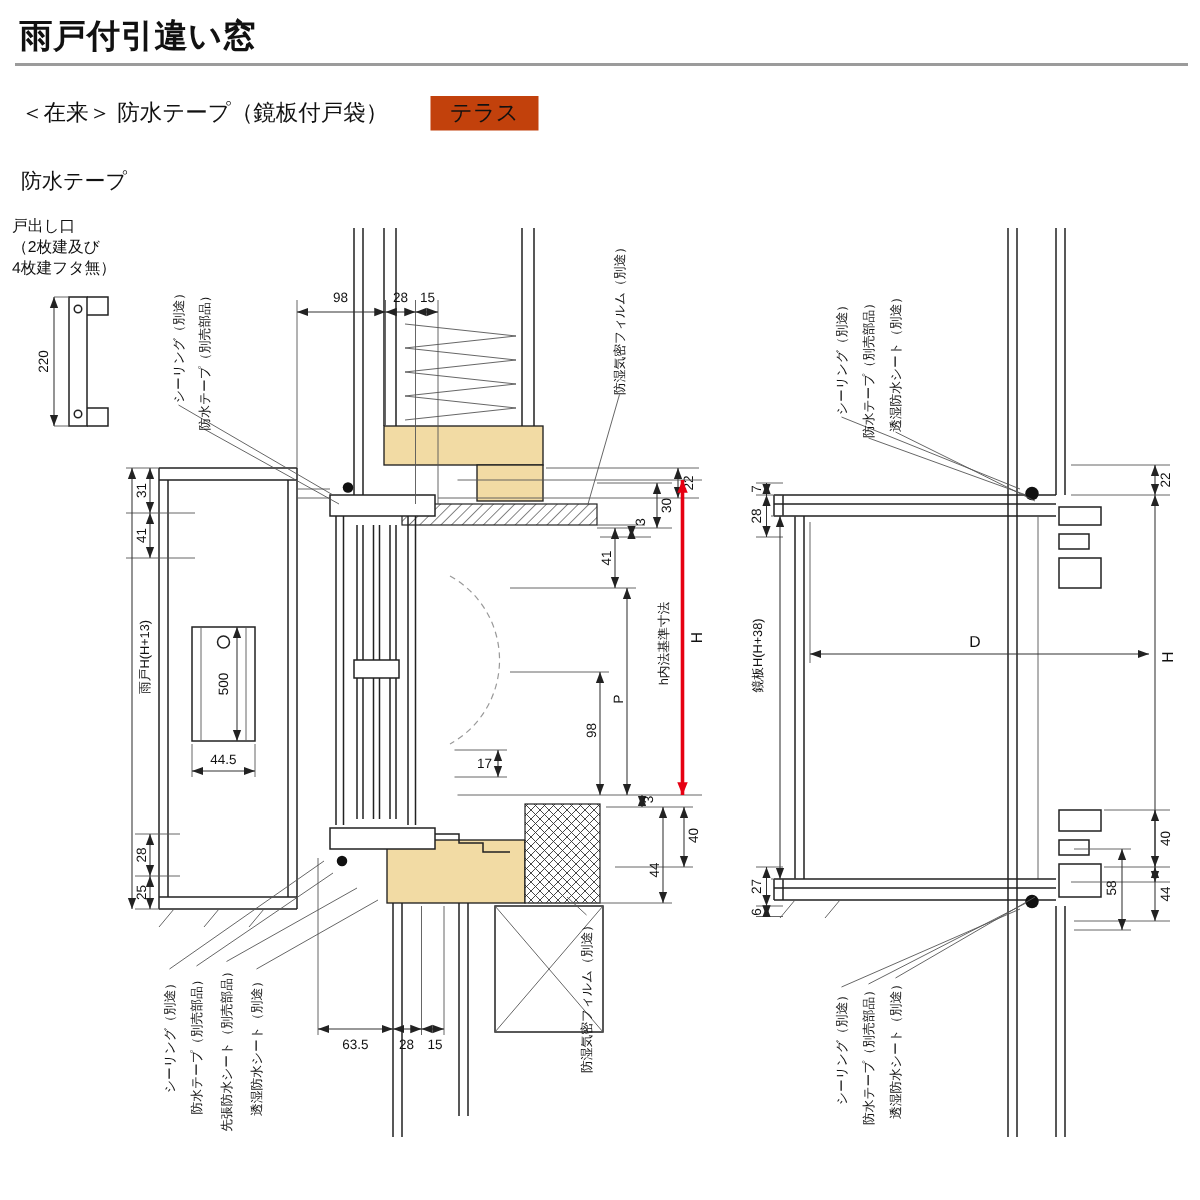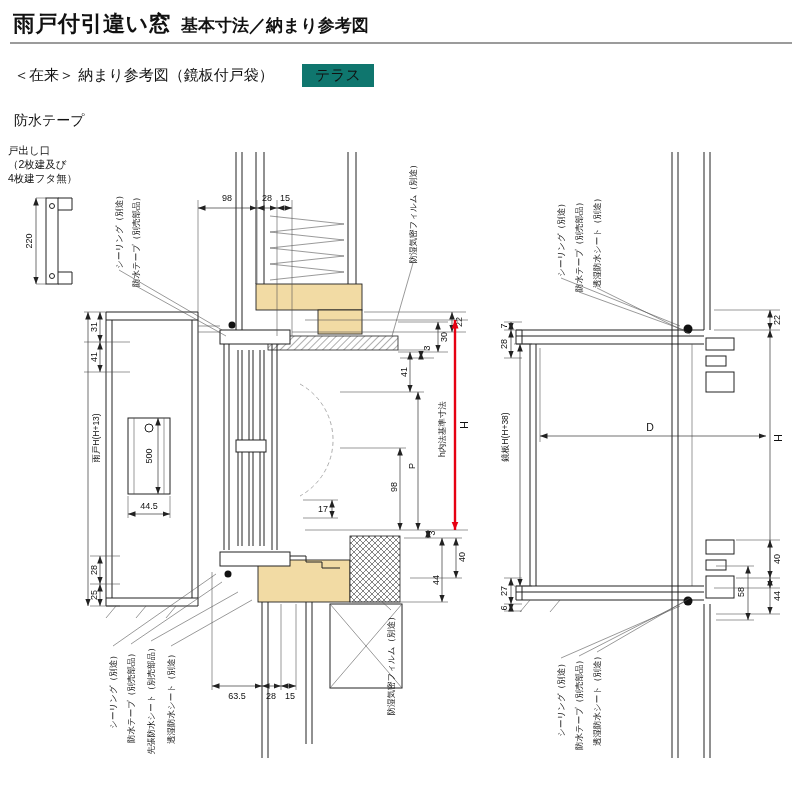--- a/index.html
+++ b/index.html
@@ -3,45 +3,44 @@
 <meta charset="utf-8">
 <style>
   html,body{margin:0;padding:0;}
   body{width:800px;height:800px;background:#ffffff;position:relative;overflow:hidden;
        font-family:"Liberation Sans","DejaVu Sans",sans-serif;color:#111;}
   .header{position:absolute;left:13px;top:9px;display:flex;align-items:baseline;gap:10px;white-space:nowrap;}
   .title-main{font-size:22px;font-weight:bold;letter-spacing:.5px;}
   .title-sub{font-size:17px;font-weight:bold;}
   .header-rule{position:absolute;left:10px;top:42px;width:782px;height:2px;background:#9b9b9b;}
   .spec-row{position:absolute;left:14px;top:64px;display:flex;align-items:center;gap:28px;font-size:15px;}
-  .badge{background:#0f766e;padding:2px 13px;}
+  .badge{background:#c2410c;padding:2px 13px;}
   .section-label{position:absolute;left:14px;top:112px;font-size:14px;}
   svg.drawing{position:absolute;left:0;top:0;}
   .s{stroke:#222;stroke-width:1;fill:none;}
   .sf{stroke:#222;stroke-width:1;fill:#fff;}
   .thin{stroke:#555;stroke-width:.6;fill:none;}
   .dim{stroke:#333;stroke-width:.7;fill:none;}
   .wood{fill:#f2dba4;stroke:#222;stroke-width:.9;}
   .arc{stroke:#999;stroke-width:.8;fill:none;stroke-dasharray:4 3;}
   .red{stroke:#e60012;stroke-width:2.4;fill:none;}
   svg text{font-size:9px;fill:#111;}
   svg .lbl{font-size:8.5px;}
   svg .big{font-size:10.5px;}
   svg .bigdim{font-size:10.5px;}
 </style>
 </head>
 <body>
 
 <div class="header">
   <span class="title-main">雨戸付引違い窓</span>
-  <span class="title-sub">基本寸法／納まり参考図</span>
 </div>
 <div class="header-rule"></div>
 <div class="spec-row">
-  <span>＜在来＞ 納まり参考図（鏡板付戸袋）</span>
+  <span>＜在来＞ 防水テープ（鏡板付戸袋）</span>
   <span class="badge">テラス</span>
 </div>
 <div class="section-label">防水テープ</div>
 
 <svg class="drawing" width="800" height="800" viewBox="0 0 800 800">
   <defs>
     <marker id="ar" viewBox="0 0 8 8" refX="7.5" refY="4" markerWidth="8" markerHeight="8" orient="auto-start-reverse" markerUnits="userSpaceOnUse">
       <path d="M0,1.2 L7.5,4 L0,6.8 z" fill="#222"></path>
     </marker>
     <marker id="arRed" viewBox="0 0 9 9" refX="8.5" refY="4.5" markerWidth="9" markerHeight="9" orient="auto-start-reverse" markerUnits="userSpaceOnUse">

